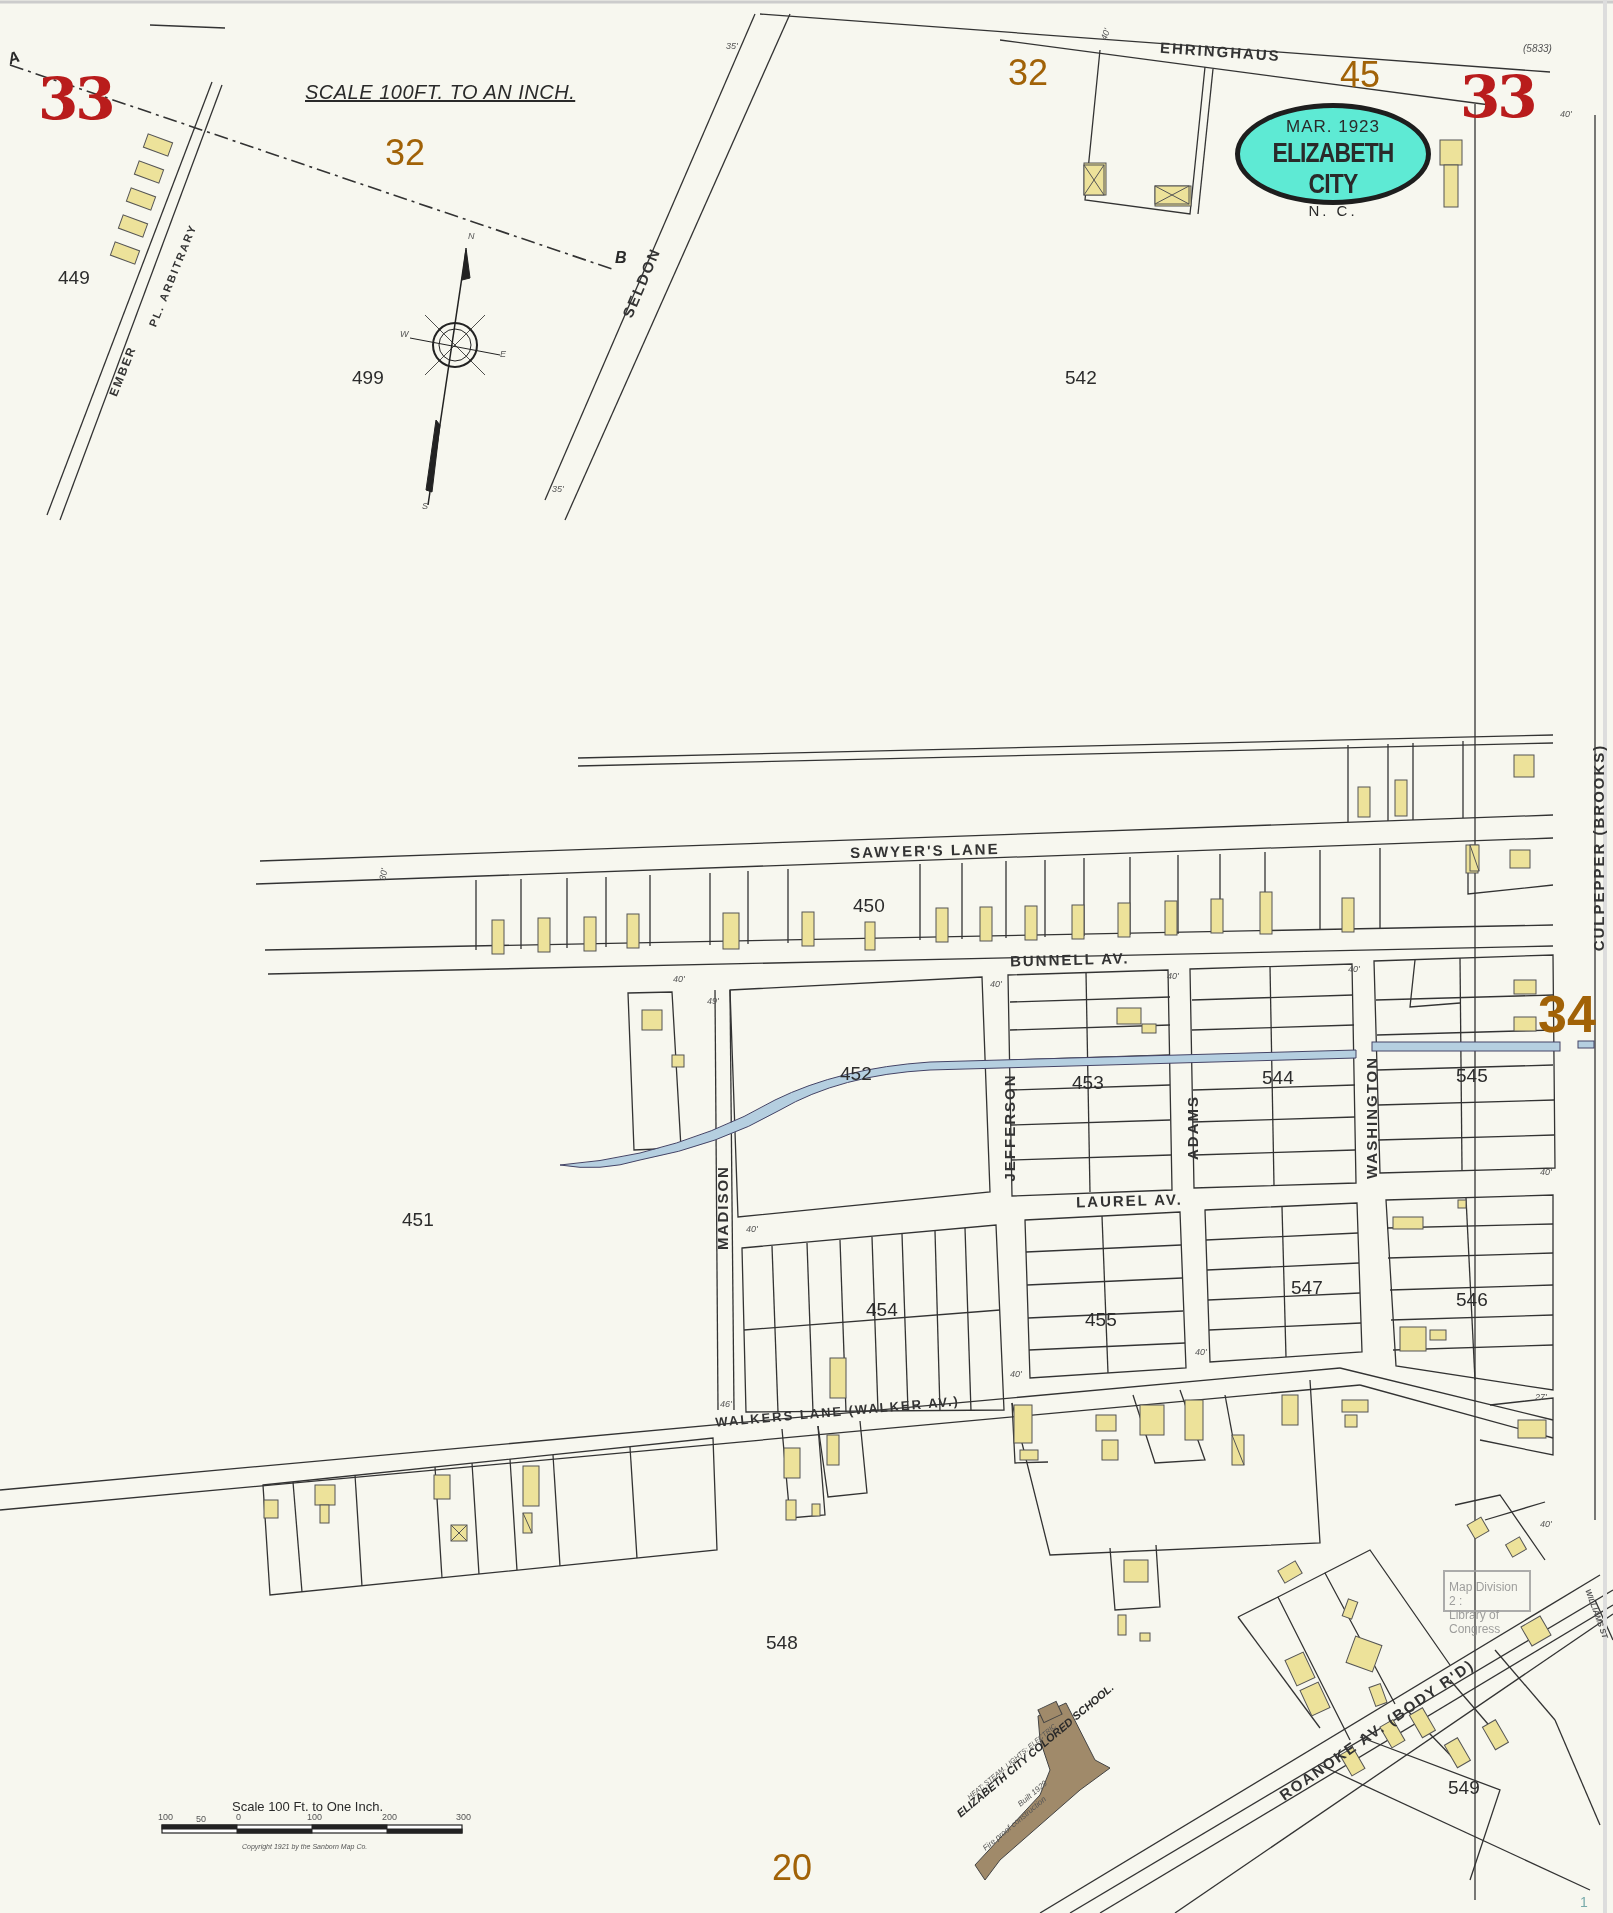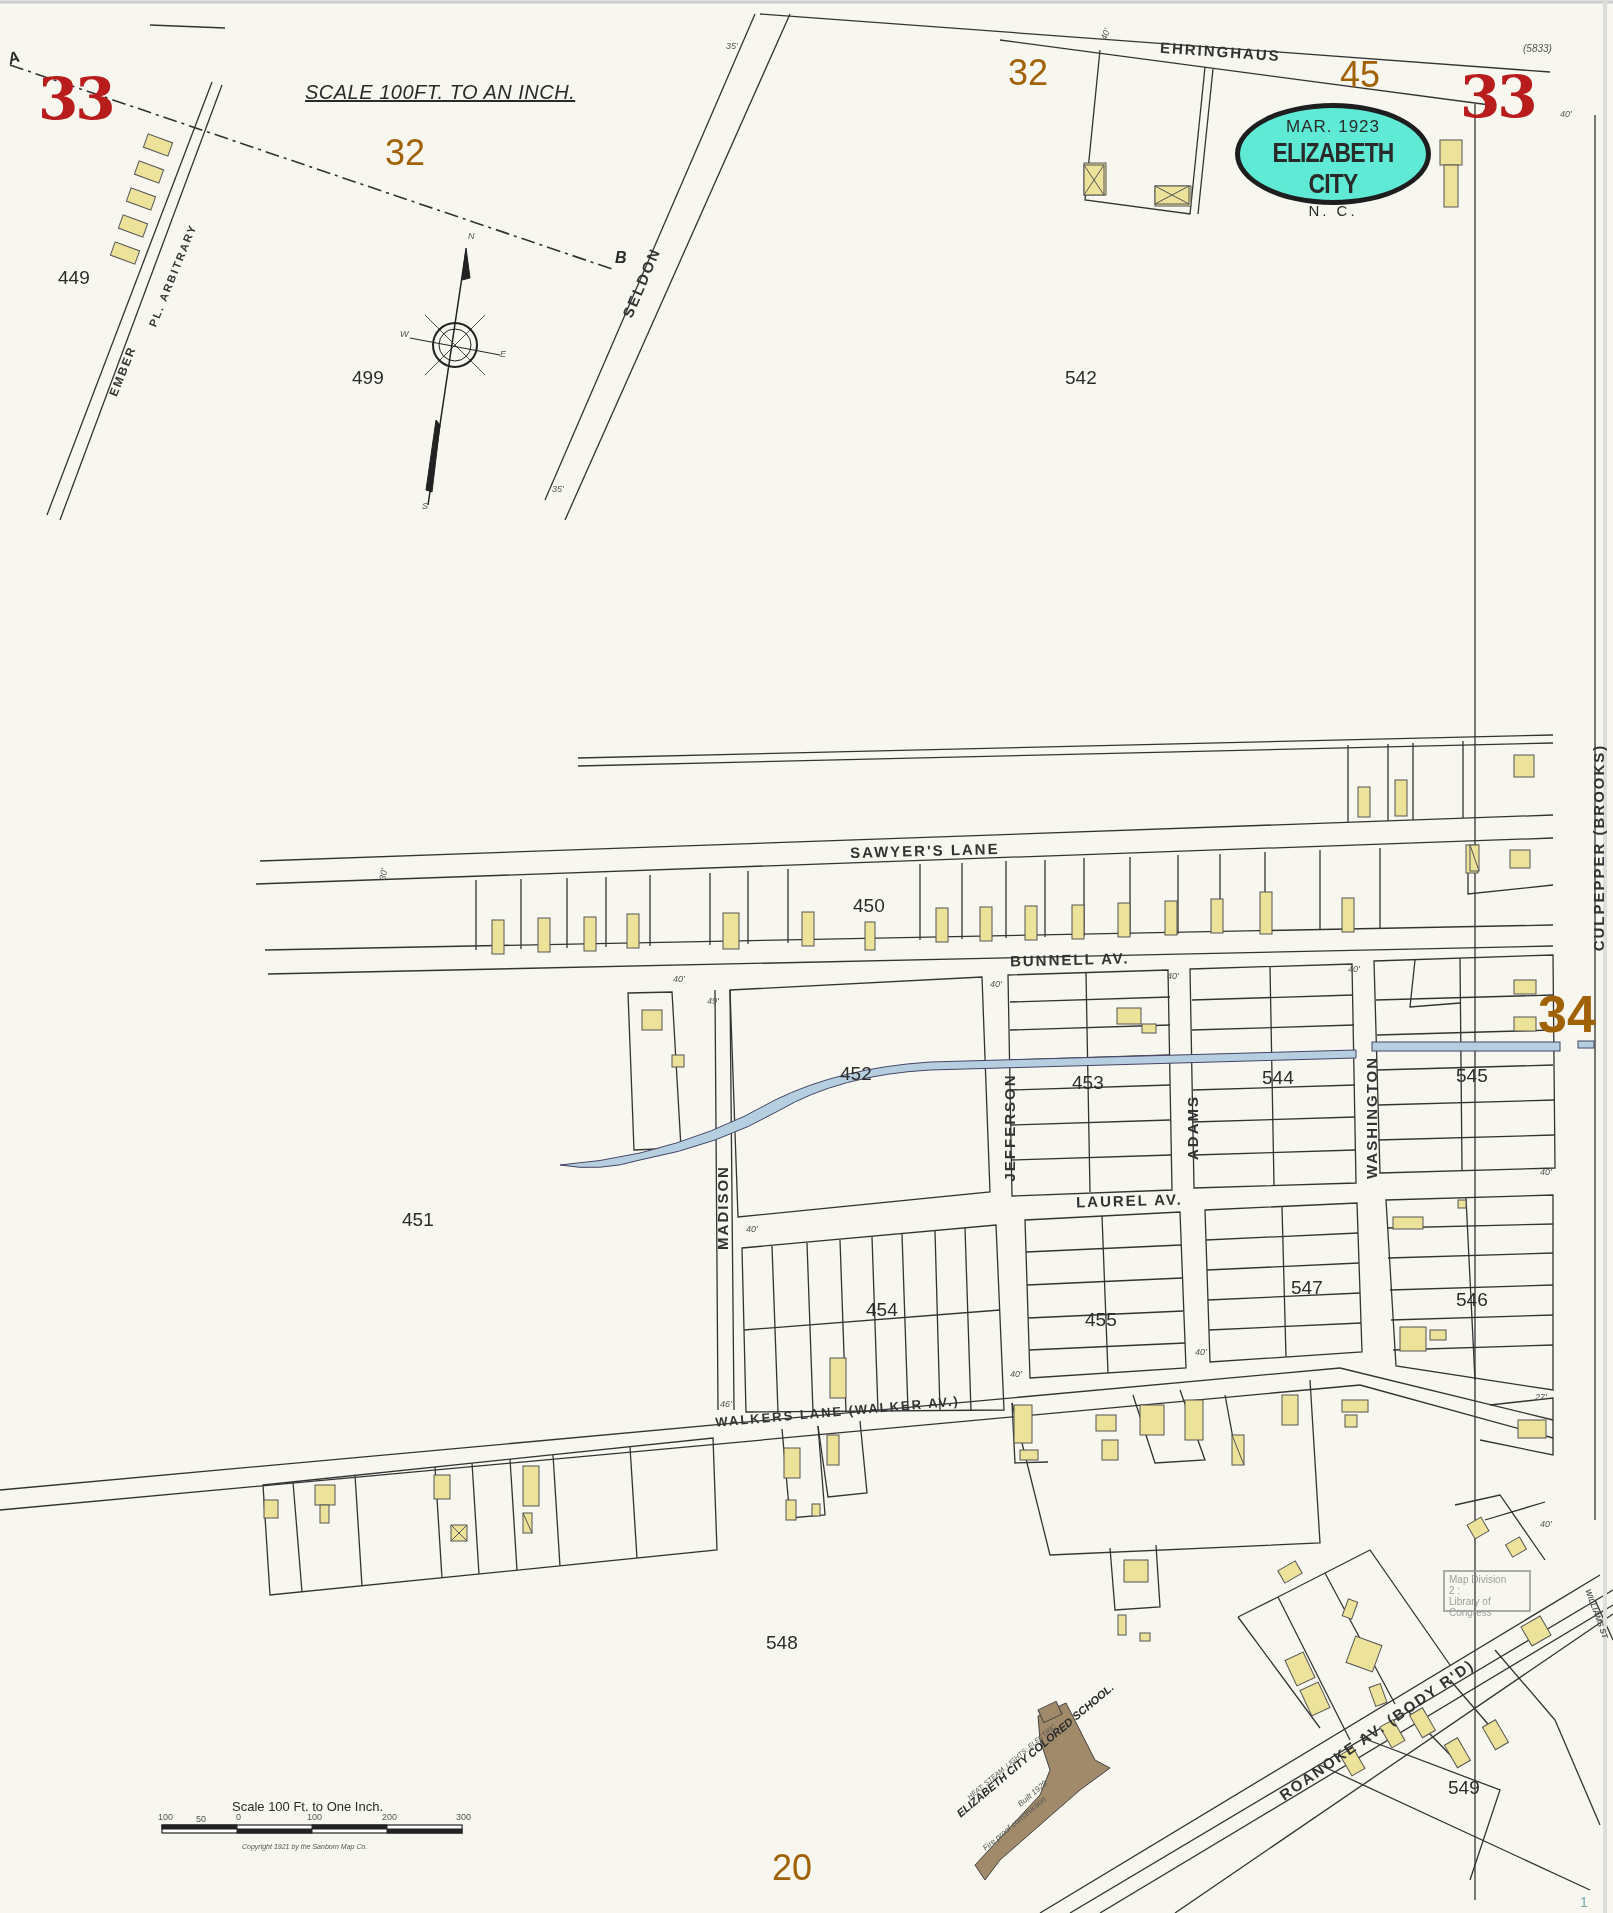--- a/index.html
+++ b/index.html
@@ -12,21 +12,21 @@
   .adj { font-size: 36px; font-weight: 300; color: #a16207; }
   .street { font-size: 15px; font-weight: bold; letter-spacing: 2px; color: #333; }
   .title-oval { position: absolute; left: 1235px; top: 103px; width: 186px; height: 92px; border: 5px solid #1e1e1e;
                 border-radius: 50%; text-align: center; background: #5eead4; }
   .title-date { font-size: 17px; margin-top: 9px; letter-spacing: 1px; }
   .title-city { font-size: 27px; font-weight: bold; margin-top: 1px; letter-spacing: -1px; transform: scaleX(0.85); }
   .title-state { font-size: 15px; margin-top: 2px; letter-spacing: 3px; }
   .scale-note { font-style: italic; font-size: 20px; text-decoration: underline; letter-spacing: 0.5px; }
   .small { font-size: 9px; font-style: italic; color: #555; }
   .stamp { position: absolute; left: 1443px; top: 1570px; width: 90px; width: 88px; height: 42px; border: 2px solid #999;
-           color: #888; font-size: 10px; padding: 2px 4px; box-sizing: border-box; opacity: 0.8; }
+           color: #888; font-size: 12px; padding: 8px 4px; box-sizing: border-box; opacity: 0.8; }
   .school-lbl { font-size: 11px; font-weight: bold; font-style: italic; }
 </style>
 </head>
 <body>
 
 <svg id="map" width="1613" height="1913" viewBox="0 0 1613 1913" xmlns="http://www.w3.org/2000/svg">
   <g stroke="#333" stroke-width="1.3" fill="none">
 
     <line x1="150" y1="25" x2="225" y2="28"></line>
 

